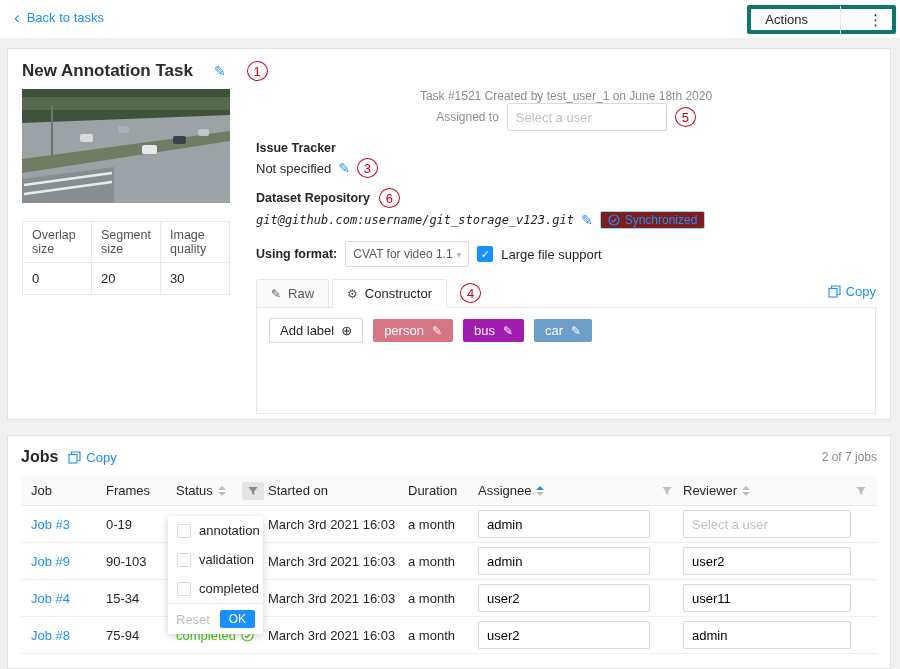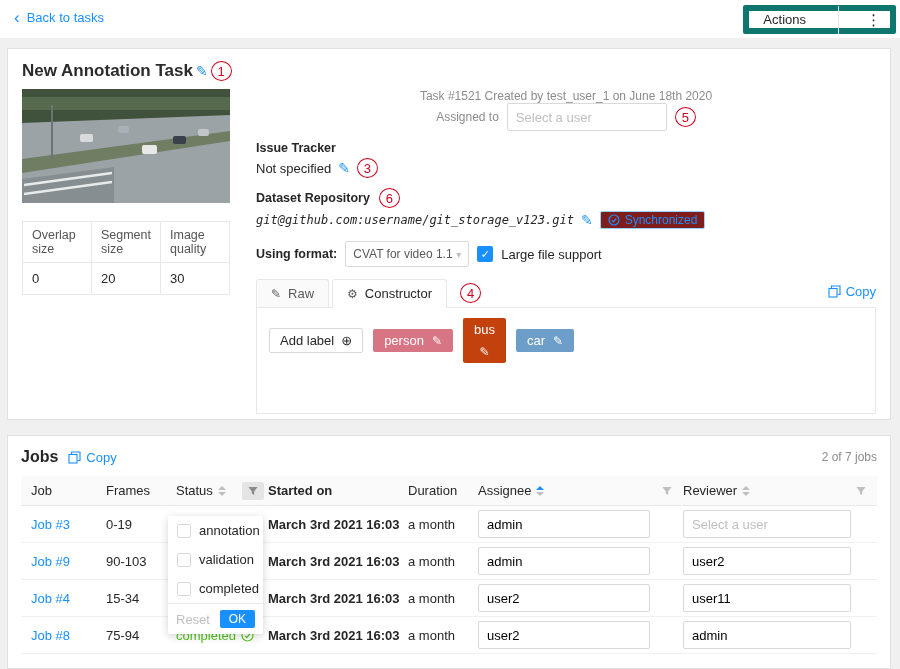--- a/index.html
+++ b/index.html
@@ -10,35 +10,35 @@
     font-family: "Liberation Sans", sans-serif;
     color: #262626;
     font-size: 13px;
   }
   
   .topbar { position: absolute; top: 0; left: 0; width: 900px; height: 38px; background: #fff; }
   .back-link { position: absolute; left: 14px; top: 10px; display: flex; align-items: center; gap: 7px;
     color: #1890ff; font-size: 13px; cursor: pointer; }
   .back-chevron { font-size: 17px; line-height: 13px; }
   .actions-btn { position: absolute; right: 4px; top: 5px; height: 29px; display: flex; align-items: center;
-    background: #fff; border: 6px solid #0f766e; border-radius: 2px; cursor: pointer; gap: 18px; }
+    background: #fff; border: 4px solid #0f766e; border-radius: 2px; cursor: pointer; gap: 18px; }
   .actions-label { padding: 0 14px; font-size: 13px; }
   .actions-divider { width: 1px; height: 28px; background: #e8e8e8; }
   .kebab { padding: 0 9px; font-size: 15px; color: #262626; }
   
   .callout { display: inline-flex; align-items: center; justify-content: center;
     min-width: 21px; height: 20px; border: 1.6px solid #d0021b; border-radius: 50%;
     color: #d0021b; font-size: 13px; flex: none; }
   .callout-2 { position: absolute; right: 112px; top: 8px; }
   
   .card { position: absolute; left: 7px; width: 884px; background: #fff; border: 1px solid #e1e1e1; }
   .card-task { top: 48px; height: 372px; padding: 12px 14px; overflow: hidden; }
   .card-jobs { top: 435px; height: 234px; padding: 12px 13px; }
   
-  .title-row { display: flex; align-items: center; gap: 3px; }
+  .title-row { display: flex; align-items: center; gap: 21px; }
   .task-title { font-size: 17px; font-weight: bold; color: #2b2b2b; }
   .edit-blue { color: #1890ff; font-size: 14px; cursor: pointer; }
   .task-content { display: flex; margin-top: 8px; }
   .left-col { width: 208px; flex: none; }
   .preview svg { display: block; }
   .params-table { margin-top: 18px; border-collapse: collapse; width: 208px; }
   .params-table th, .params-table td { border: 1px solid #e8e8e8; text-align: left; vertical-align: top; }
   .params-table th { font-weight: normal; font-size: 12.5px; color: #555; padding: 6px 9px; width: 33.3%; }
   .params-table td { padding: 8px 9px; font-size: 13px; }
   .right-col { flex: 1; margin-left: 26px; min-width: 0; }
@@ -83,21 +83,21 @@
   .jobs-header { display: flex; align-items: center; gap: 10px; }
   .jobs-title { font-size: 16px; font-weight: bold; }
   .jobs-count { margin-left: auto; font-size: 12px; color: #8c8c8c; }
   .jobs-table { margin-top: 10px; }
   .thead { display: flex; align-items: center; background: #fafafa; border-bottom: 1px solid #e8e8e8; height: 30px; font-size: 13px; }
   .trow { display: flex; align-items: center; height: 37px; border-bottom: 1px solid #f0f0f0; font-size: 13px; }
   .col { flex: none; display: flex; align-items: center; }
   .col-job { width: 85px; padding-left: 10px; }
   .col-frames { width: 70px; }
   .col-status { width: 92px; }
-  .col-started { width: 140px; font-weight: bold; }
+  .col-started { width: 140px; }
   .col-duration { width: 70px; }
   .col-assignee { width: 205px; }
   .col-reviewer { flex: 1; }
   .job-link { color: #1890ff; text-decoration: none; cursor: pointer; }
   .cell-input { width: 172px; height: 28px; border: 1px solid #d9d9d9; border-radius: 2px; padding: 4px 8px; font-size: 13px; }
   .col-reviewer .cell-input { width: 168px; }
   .sorter { display: inline-flex; flex-direction: column; gap: 2px; margin-left: 5px; }
   .caret-up { width: 0; height: 0; border-left: 4px solid transparent; border-right: 4px solid transparent; border-bottom: 4px solid #bfbfbf; }
   .caret-down { width: 0; height: 0; border-left: 4px solid transparent; border-right: 4px solid transparent; border-top: 4px solid #bfbfbf; }
   .caret-up.active { border-bottom-color: #1890ff; }
@@ -241,21 +241,21 @@
       <div class="label-panel">
         <div class="labels-row">
           <span class="add-label-btn">
             <span>Add label</span>
             <span class="plus-icon">⊕</span>
           </span>
           <span class="chip" style="background-color: rgb(215, 117, 132);">
             <span>person</span>
             <span class="chip-edit">✎</span>
           </span>
-          <span class="chip" style="background-color: #c2410c; flex-direction: column;">
+          <span class="chip" style="background-color: #a21caf;">
             <span>bus</span>
             <span class="chip-edit">✎</span>
           </span>
           <span class="chip" style="background-color: rgb(109, 158, 201);">
             <span>car</span>
             <span class="chip-edit">✎</span>
           </span>
         </div>
       </div>
     </div>

